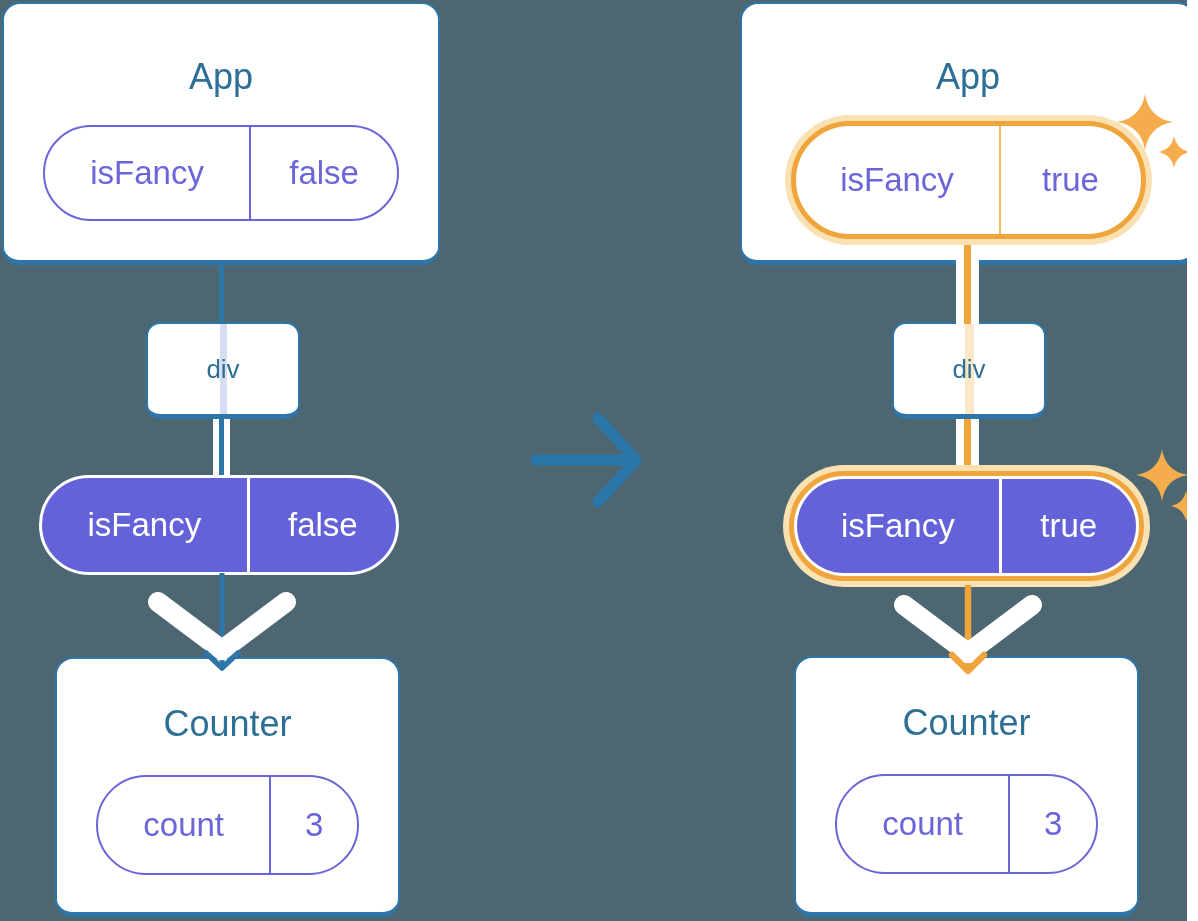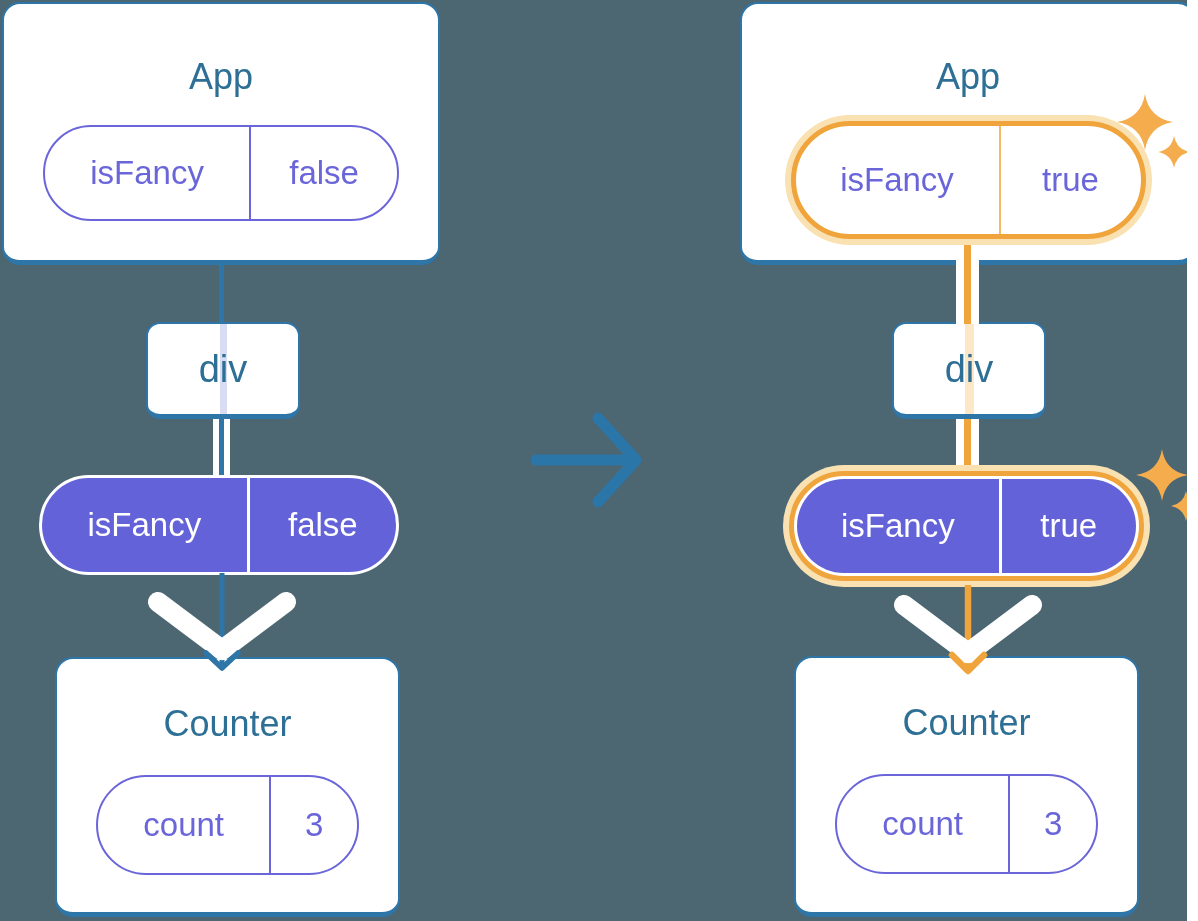--- a/index.html
+++ b/index.html
@@ -40,21 +40,21 @@
 
   .halo{background:var(--orange-halo);border-radius:66px;padding:6px;z-index:6;}
   .ring{border:5px solid var(--orange);border-radius:60px;background:var(--white);overflow:hidden;}
   .ring-row{display:flex;align-items:stretch;height:100%;}
   .ring-row .cell{display:flex;align-items:center;justify-content:center;font-size:33px;color:var(--purple);}
   .ring-row .cell.name{border-right:2.5px solid var(--orange-divider);}
   .pill-inner{background:var(--purple-fill);border-radius:48px;display:flex;align-items:stretch;overflow:hidden;height:94px;}
 
   .node{position:absolute;background:var(--white);border:2px solid var(--card-border);
         border-bottom-width:5px;border-radius:14px;display:flex;align-items:center;justify-content:center;}
-  .node .node-label{font-size:38px;color:var(--heading);position:relative;z-index:2;}
+  .node .node-label{font-size:26px;color:var(--heading);position:relative;z-index:2;}
   .node .stripe{position:absolute;top:0;bottom:0;z-index:1;}
 
   .vline{position:absolute;}
   .triple{position:absolute;display:flex;z-index:4;}
   .triple .w{background:var(--white);}
   .overlay{position:absolute;z-index:7;}
   .flat{display:block;}
 </style>
 </head>
 <body>

